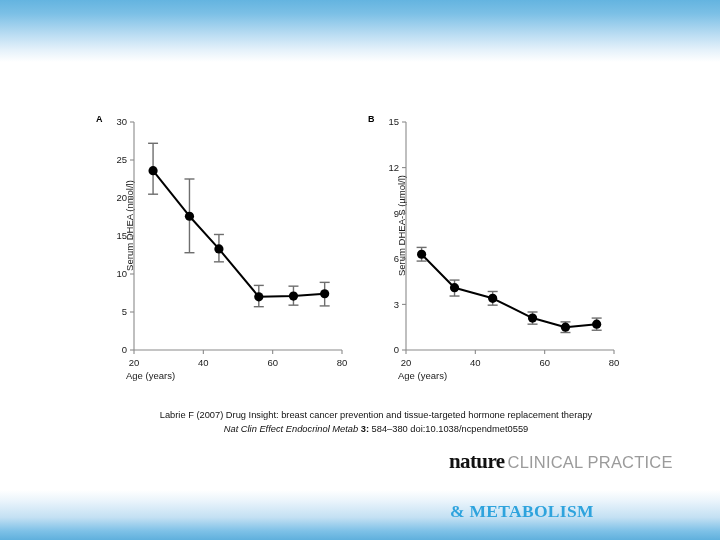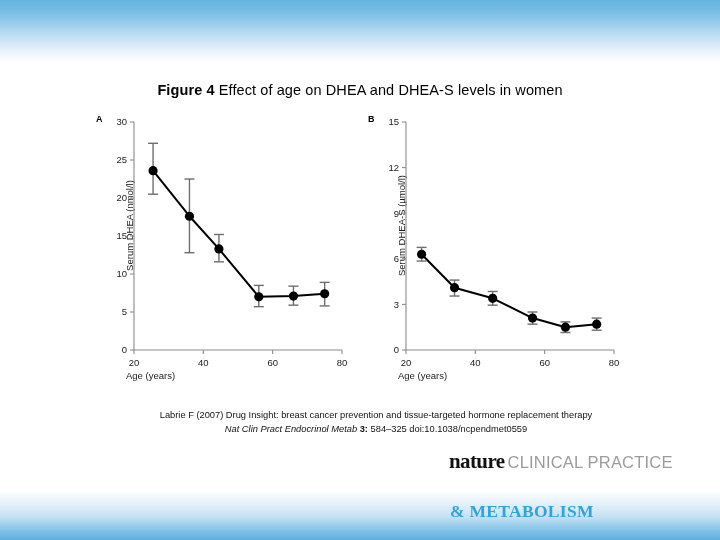--- a/index.html
+++ b/index.html
@@ -142,23 +142,20 @@
   .logo-row3 { top: 52px; }
 </style>
 </head>
 <body>
 
 <div id="slide">
 
   <div class="band-top"></div>
   <div class="band-bottom"></div>
 
-  <div class="title">
-    <b>Figure 4</b><span> Effect of age on DHEA and DHEA-S levels in women</span>
-  </div>
 
   <div class="figure-area">
 
     <div class="panel panel-a">
       <div class="panel-letter">A</div>
       <div class="ylabel">Serum DHEA (nmol/l)</div>
       <div class="xlabel">Age (years)</div>
       <svg class="plotsvg" id="svg-a" width="265" height="285">
           <line x1="42" y1="10" x2="42" y2="238" stroke="#8a8a8a" stroke-width="1.1"></line>
           <line x1="42" y1="238" x2="250" y2="238" stroke="#8a8a8a" stroke-width="1.1"></line>
@@ -264,21 +261,21 @@
           <circle cx="168.5333333333333" cy="206.07999999999998" r="4.6" fill="#000000"></circle>
           <circle cx="201.46666666666667" cy="215.2" r="4.6" fill="#000000"></circle>
           <circle cx="232.66666666666666" cy="212.16" r="4.6" fill="#000000"></circle>
         </svg>
     </div>
 
   </div>
 
   <div class="cite">
     <span>Labrie F (2007) Drug Insight: breast cancer prevention and tissue-targeted hormone replacement therapy</span>
-    <span class="l2"><i>Nat Clin Pract Endocrinol Metab</i> <b>3:</b><span> 584–325 doi:10.1038/ncpendmet0559</span></span>
+    <span class="l2"><i>Nat Clin Effect Endocrinol Metab</i> <b>3:</b><span> 584–380 doi:10.1038/ncpendmet0559</span></span>
   </div>
 
   <div class="logo">
     <div class="logo-row1">
       <span class="logo-nature">nature</span><span class="logo-cp">CLINICAL PRACTICE</span>
     </div>
     <div class="logo-row3">&amp; METABOLISM</div>
   </div>
 
 </div>

